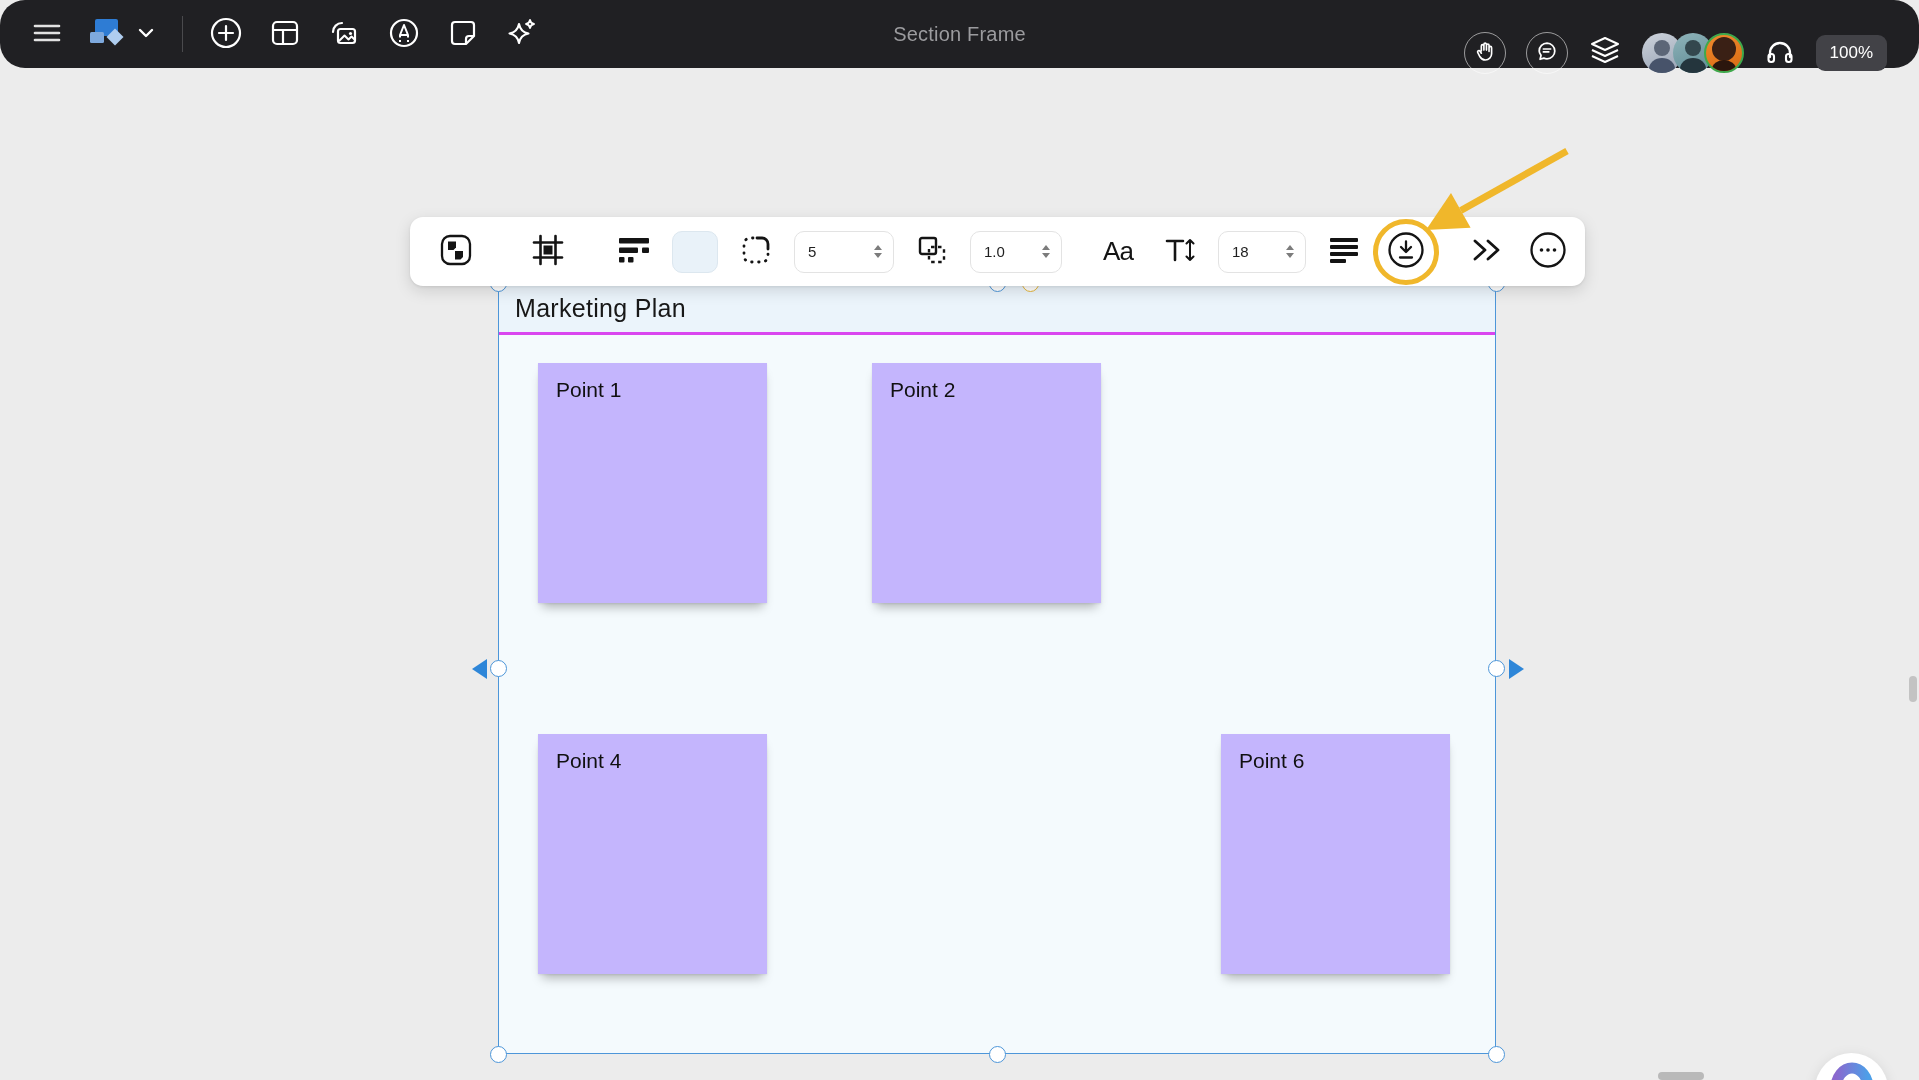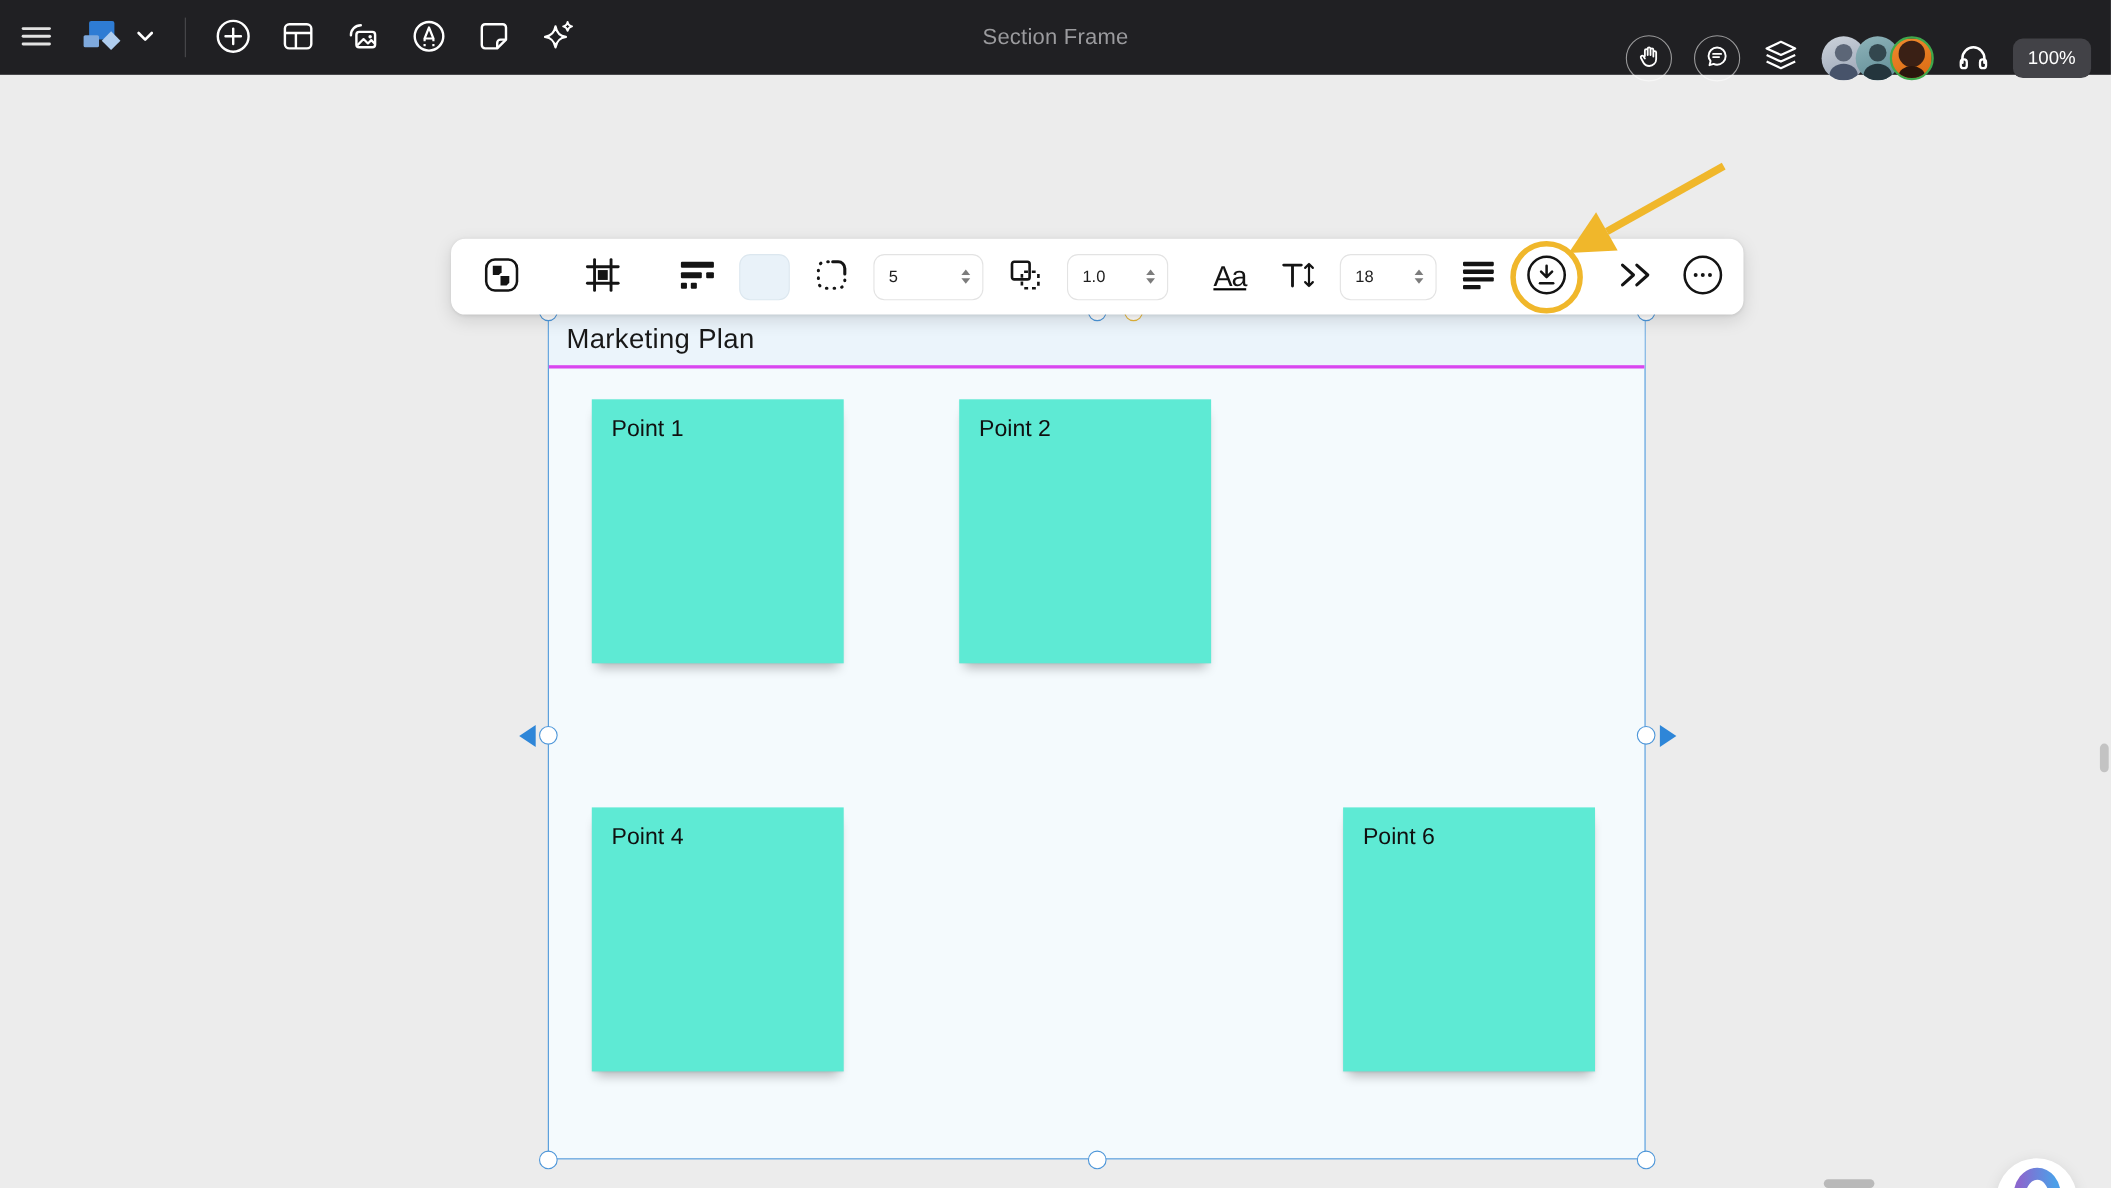--- a/index.html
+++ b/index.html
@@ -1,21 +1,21 @@
 <!DOCTYPE html>
 <html><head>
 <meta charset="utf-8">
 <style>
   * { margin:0; padding:0; box-sizing:border-box; }
   html,body { width:1919px; height:1080px; overflow:hidden; font-family:"Liberation Sans", sans-serif; }
   body { background:#ECECEC; position:relative; }
 
   
   .topbar { position:absolute; top:0; left:0; width:1919px; height:68px; background:#202023;
-            display:flex; align-items:center; justify-content:space-between; padding:0 18px; z-index:100; }
+            display:flex; align-items:center; justify-content:space-between; padding:0 32px; z-index:100;border-radius:25px; }
   .tb-left, .tb-right { display:flex; align-items:center; height:100%; }
   .tb-left { gap:26px; }
   .tb-right { gap:20px;margin-top:37px; }
   .tbtn { background:none; border:none; cursor:pointer; display:flex; align-items:center; justify-content:center; padding:0; }
   .tb-title { position:absolute; left:50%; transform:translateX(-50%); color:#9B9B9E; font-size:20px; letter-spacing:.2px; }
   .tb-vdiv { width:1px; height:36px; background:#4A4A4D; }
   .logo-group { display:flex; align-items:center; gap:10px; }
   .circle-btn { width:42px; height:42px; border-radius:50%; border:1.6px solid rgba(255,255,255,.55); background:none;
                 display:flex; align-items:center; justify-content:center; cursor:pointer; }
   .avatars { display:flex; align-items:center; }
@@ -26,40 +26,40 @@
   .av3 { background:linear-gradient(160deg,#f08a2e 0%,#d96a12 100%); border:2.5px solid #3FA94C; }
   .zoom-chip { background:#424247; color:#fff; font-size:17px; border:none; border-radius:9px; padding:8px 14px; cursor:pointer; }
 
   
   .toolbar { position:absolute; left:410px; top:149px; width:1175px; height:69px; background:#fff; border-radius:13px;
              box-shadow:0 5px 16px rgba(0,0,0,.13), 0 1px 3px rgba(0,0,0,.08);
              display:flex; align-items:center; z-index:50; }
   .tcell  { display:flex; align-items:center; justify-content:center; height:100%; padding:0 22px; }
   .tgroup { display:flex; align-items:center; gap:14px; height:100%; padding:0 16px; }
   .tdiv   { width:1px; height:100%; background:#EAEAEA; }
-  .ibtn { display:flex; align-items:center; justify-content:center; width:48px; height:48px; background:none; border:none; padding:0; cursor:pointer; position:relative;text-decoration:underline; }
+  .ibtn { display:flex; align-items:center; justify-content:center; width:48px; height:48px; background:none; border:none; padding:0; cursor:pointer; position:relative; }
   .swatch { width:46px; height:42px; border-radius:10px; background:#E9F2F9; border:1px solid #DCE7EF; cursor:pointer; }
   .stepper { display:flex; align-items:center; justify-content:space-between; height:42px; border:1px solid #E3E3E3; border-radius:10px; background:#fff; }
   .stepper input { border:none; outline:none; width:100%; font-size:15px; color:#1f1f1f; padding-left:13px; background:transparent; font-family:"Liberation Sans",sans-serif; }
   .arrows { display:flex; flex-direction:column; gap:3px; margin-right:11px; cursor:pointer; }
   .arr { width:0; height:0; border-left:4.5px solid transparent; border-right:4.5px solid transparent; }
   .arr.up { border-bottom:5.5px solid #7c7c7c; }
   .arr.down { border-top:5.5px solid #7c7c7c; }
   .w100{width:100px} .w92{width:92px} .w88{width:88px}
   .aa-label { font-size:26px; color:#141414; font-weight:500; letter-spacing:-1px; }
 
   
   .hl-ring { position:absolute; inset:-9px; border:5px solid #F0B72B; border-radius:50%; pointer-events:none; }
   .hl-arrow { position:absolute; left:36px; top:-80px; width:190px; height:100px; overflow:visible; pointer-events:none; z-index:60; }
 
   
   .frame { position:absolute; left:498px; top:283px; width:998px; height:771px; border:1.5px solid #4D96D9; background:#F4FAFD; z-index:10; }
   .frame-titlebar { height:51px; background:#EBF4FB; border-bottom:3px solid #d946ef; display:flex; align-items:center; padding-left:16px; }
   .frame-title { font-size:25px; color:#181818; letter-spacing:.3px; }
-  .note { position:absolute; width:229px; height:240px; background:#5eead4; padding:15px 18px;
+  .note { position:absolute; width:229px; height:240px; background:#c4b5fd; padding:15px 18px;
           box-shadow:0 8px 10px -4px rgba(0,0,0,.28), 0 1px 2px rgba(0,0,0,.08); cursor:pointer; }
   .note-label { font-size:21px; color:#101010; font-weight:500; }
   .hdl { position:absolute; width:17px; height:17px; border-radius:50%; background:#fff; border:1.6px solid #4D96D9; z-index:20; cursor:pointer; }
   .hdl.yellow { border-color:#E5B63A; }
   .tri { position:absolute; width:0; height:0; z-index:20; cursor:pointer; }
   .tri-up    { border-left:10px solid transparent; border-right:10px solid transparent; border-bottom:15px solid #2E86D8; }
   .tri-left  { border-top:10px solid transparent; border-bottom:10px solid transparent; border-right:15px solid #2E86D8; }
   .tri-right { border-top:10px solid transparent; border-bottom:10px solid transparent; border-left:15px solid #2E86D8; }
 
   

